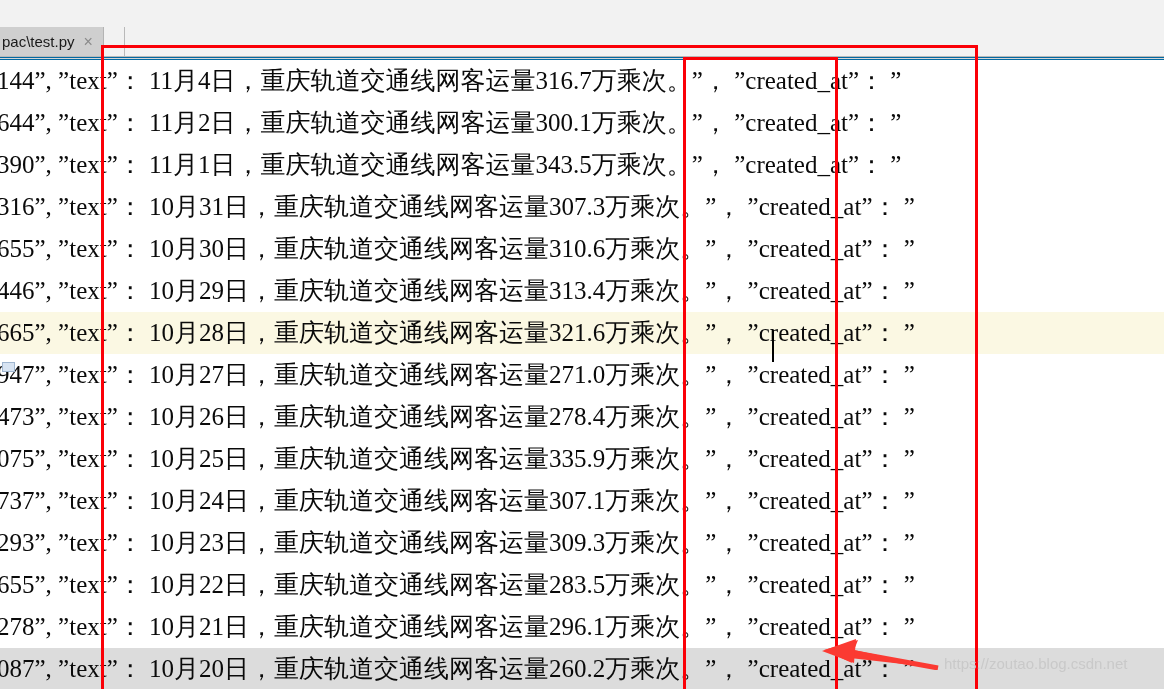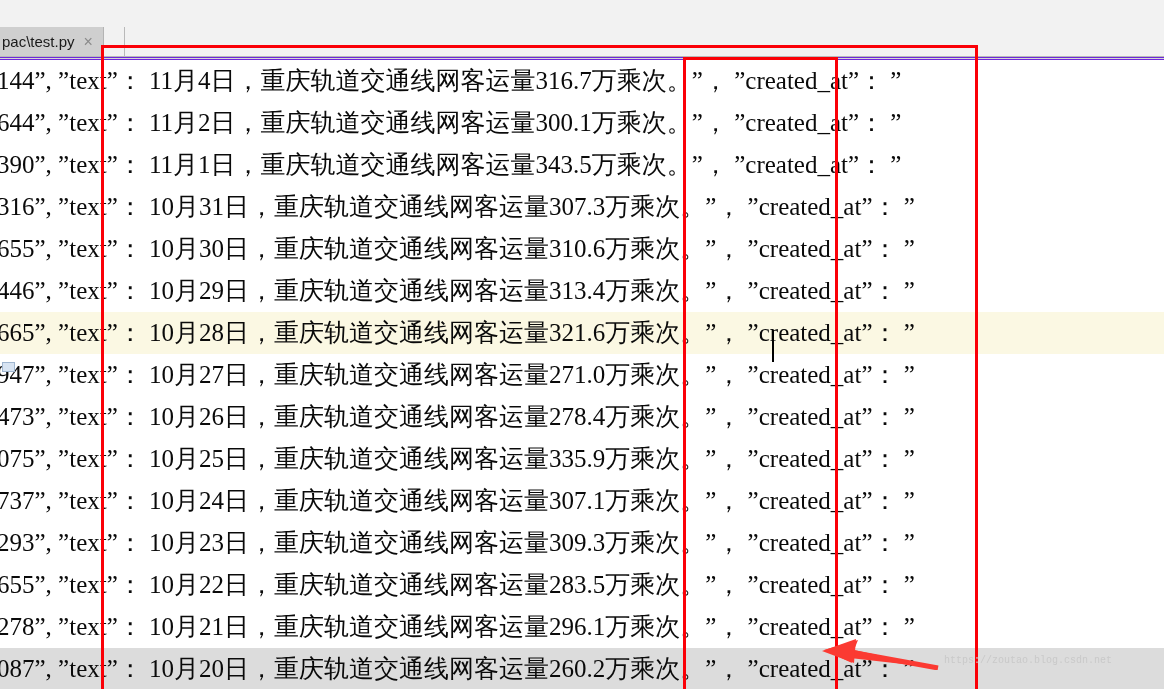--- a/index.html
+++ b/index.html
@@ -1,21 +1,21 @@
 <!DOCTYPE html>
 <html><head>
 <meta charset="utf-8">
 <style>
   html,body{margin:0;padding:0;}
   body{
     width:1164px;height:689px;overflow:hidden;
     background:#ffffff;
     font-family:"Liberation Serif","DejaVu Serif",serif;
   }
-  #app{position:relative;width:1164px;height:689px;overflow:hidden;background:#6d28d9;}
+  #app{position:relative;width:1164px;height:689px;overflow:hidden;background:#0369a1;}
 
   
   .tabstrip{
     position:absolute;left:0;top:0;width:1164px;height:27px;
     background:#f2f2f2;border-bottom:1px solid #f2f2f2;
   }
   .tabrow{
     position:absolute;left:0;top:27px;width:1164px;height:29px;
     background:#f2f2f2;
   }
@@ -63,22 +63,22 @@
     pointer-events:none;
   }
   .redbox-inner{
     position:absolute;left:683px;top:57px;width:155px;height:648px;
     border:3px solid #fb0007;box-sizing:border-box;
     pointer-events:none;
   }
   .arrow{position:absolute;left:820px;top:636px;width:120px;height:34px;pointer-events:none;}
   .watermark{
     position:absolute;left:944px;top:655px;
-    font-family:Liberation Mono, monospace;
-    font-size:10px;color:#c9c9c9;white-space:nowrap;
+    font-family:Liberation Sans, sans-serif;
+    font-size:15px;color:#c9c9c9;white-space:nowrap;
     pointer-events:none;
   }
   .caret{
     position:absolute;left:772px;top:330px;width:2px;height:32px;background:#000;
   }
   .minimark{
     position:absolute;left:2px;top:362px;width:11px;height:8px;
     background:#d8e4f2;border:1px solid #9fb6d0;
   }
 </style>

